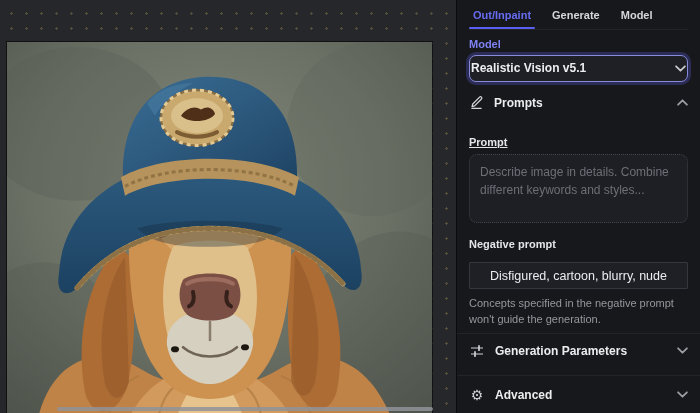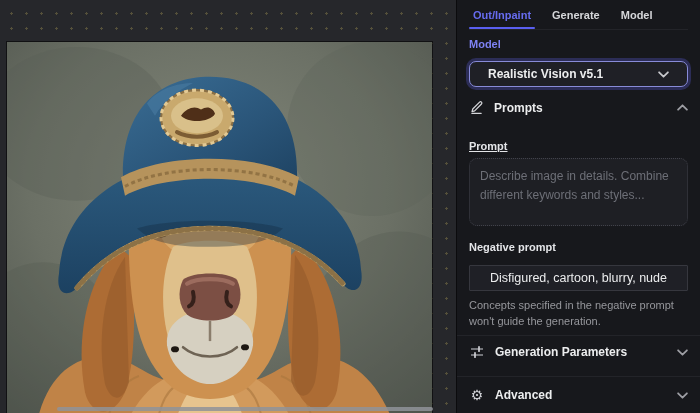--- a/index.html
+++ b/index.html
@@ -38,22 +38,22 @@
   .tab{font-size:11px;font-weight:700;color:#d6d7da;padding:0 2px 8px 2px;
        position:relative;cursor:pointer;white-space:nowrap;}
   .tab.active{color:#676cf0;}
   .tab.active::after{content:"";position:absolute;left:-2px;right:-2px;bottom:0;
        height:2px;border-radius:2px;background:#5a5ff0;}
 
   .lbl{font-size:11px;font-weight:700;color:#e4e5e8;display:block;}
   .lbl.accent{color:#7e82f4;margin-top:8px;}
   .mt{margin-top:21px;text-decoration:underline;}
 
-  .select{margin-top:11px;height:29px;display:flex;align-items:center;
-          justify-content:space-between;padding:0 18px;border-radius:7px;
+  .select{margin-top:5px;height:29px;display:flex;align-items:center;
+          justify-content:space-between;padding:0 1px;border-radius:7px;
           background:#1f2026;border:1px solid #888bd8;
           box-shadow:0 0 0 3px rgba(99,102,241,.28);cursor:pointer;}
   .select span{font-size:12px;font-weight:600;color:#ecedee;}
 
   .sec{display:flex;align-items:center;gap:10px;height:26px;margin-top:9px;
        font-size:12px;font-weight:700;color:#ecedee;cursor:pointer;}
   .sec .chev{margin-left:auto;}
   .sec-row{height:36px;margin-top:0;}
   .gear-glyph{font-family:"DejaVu Sans", sans-serif;font-size:14px;line-height:1;
        color:#cfd0d5;width:16px;text-align:center;}

